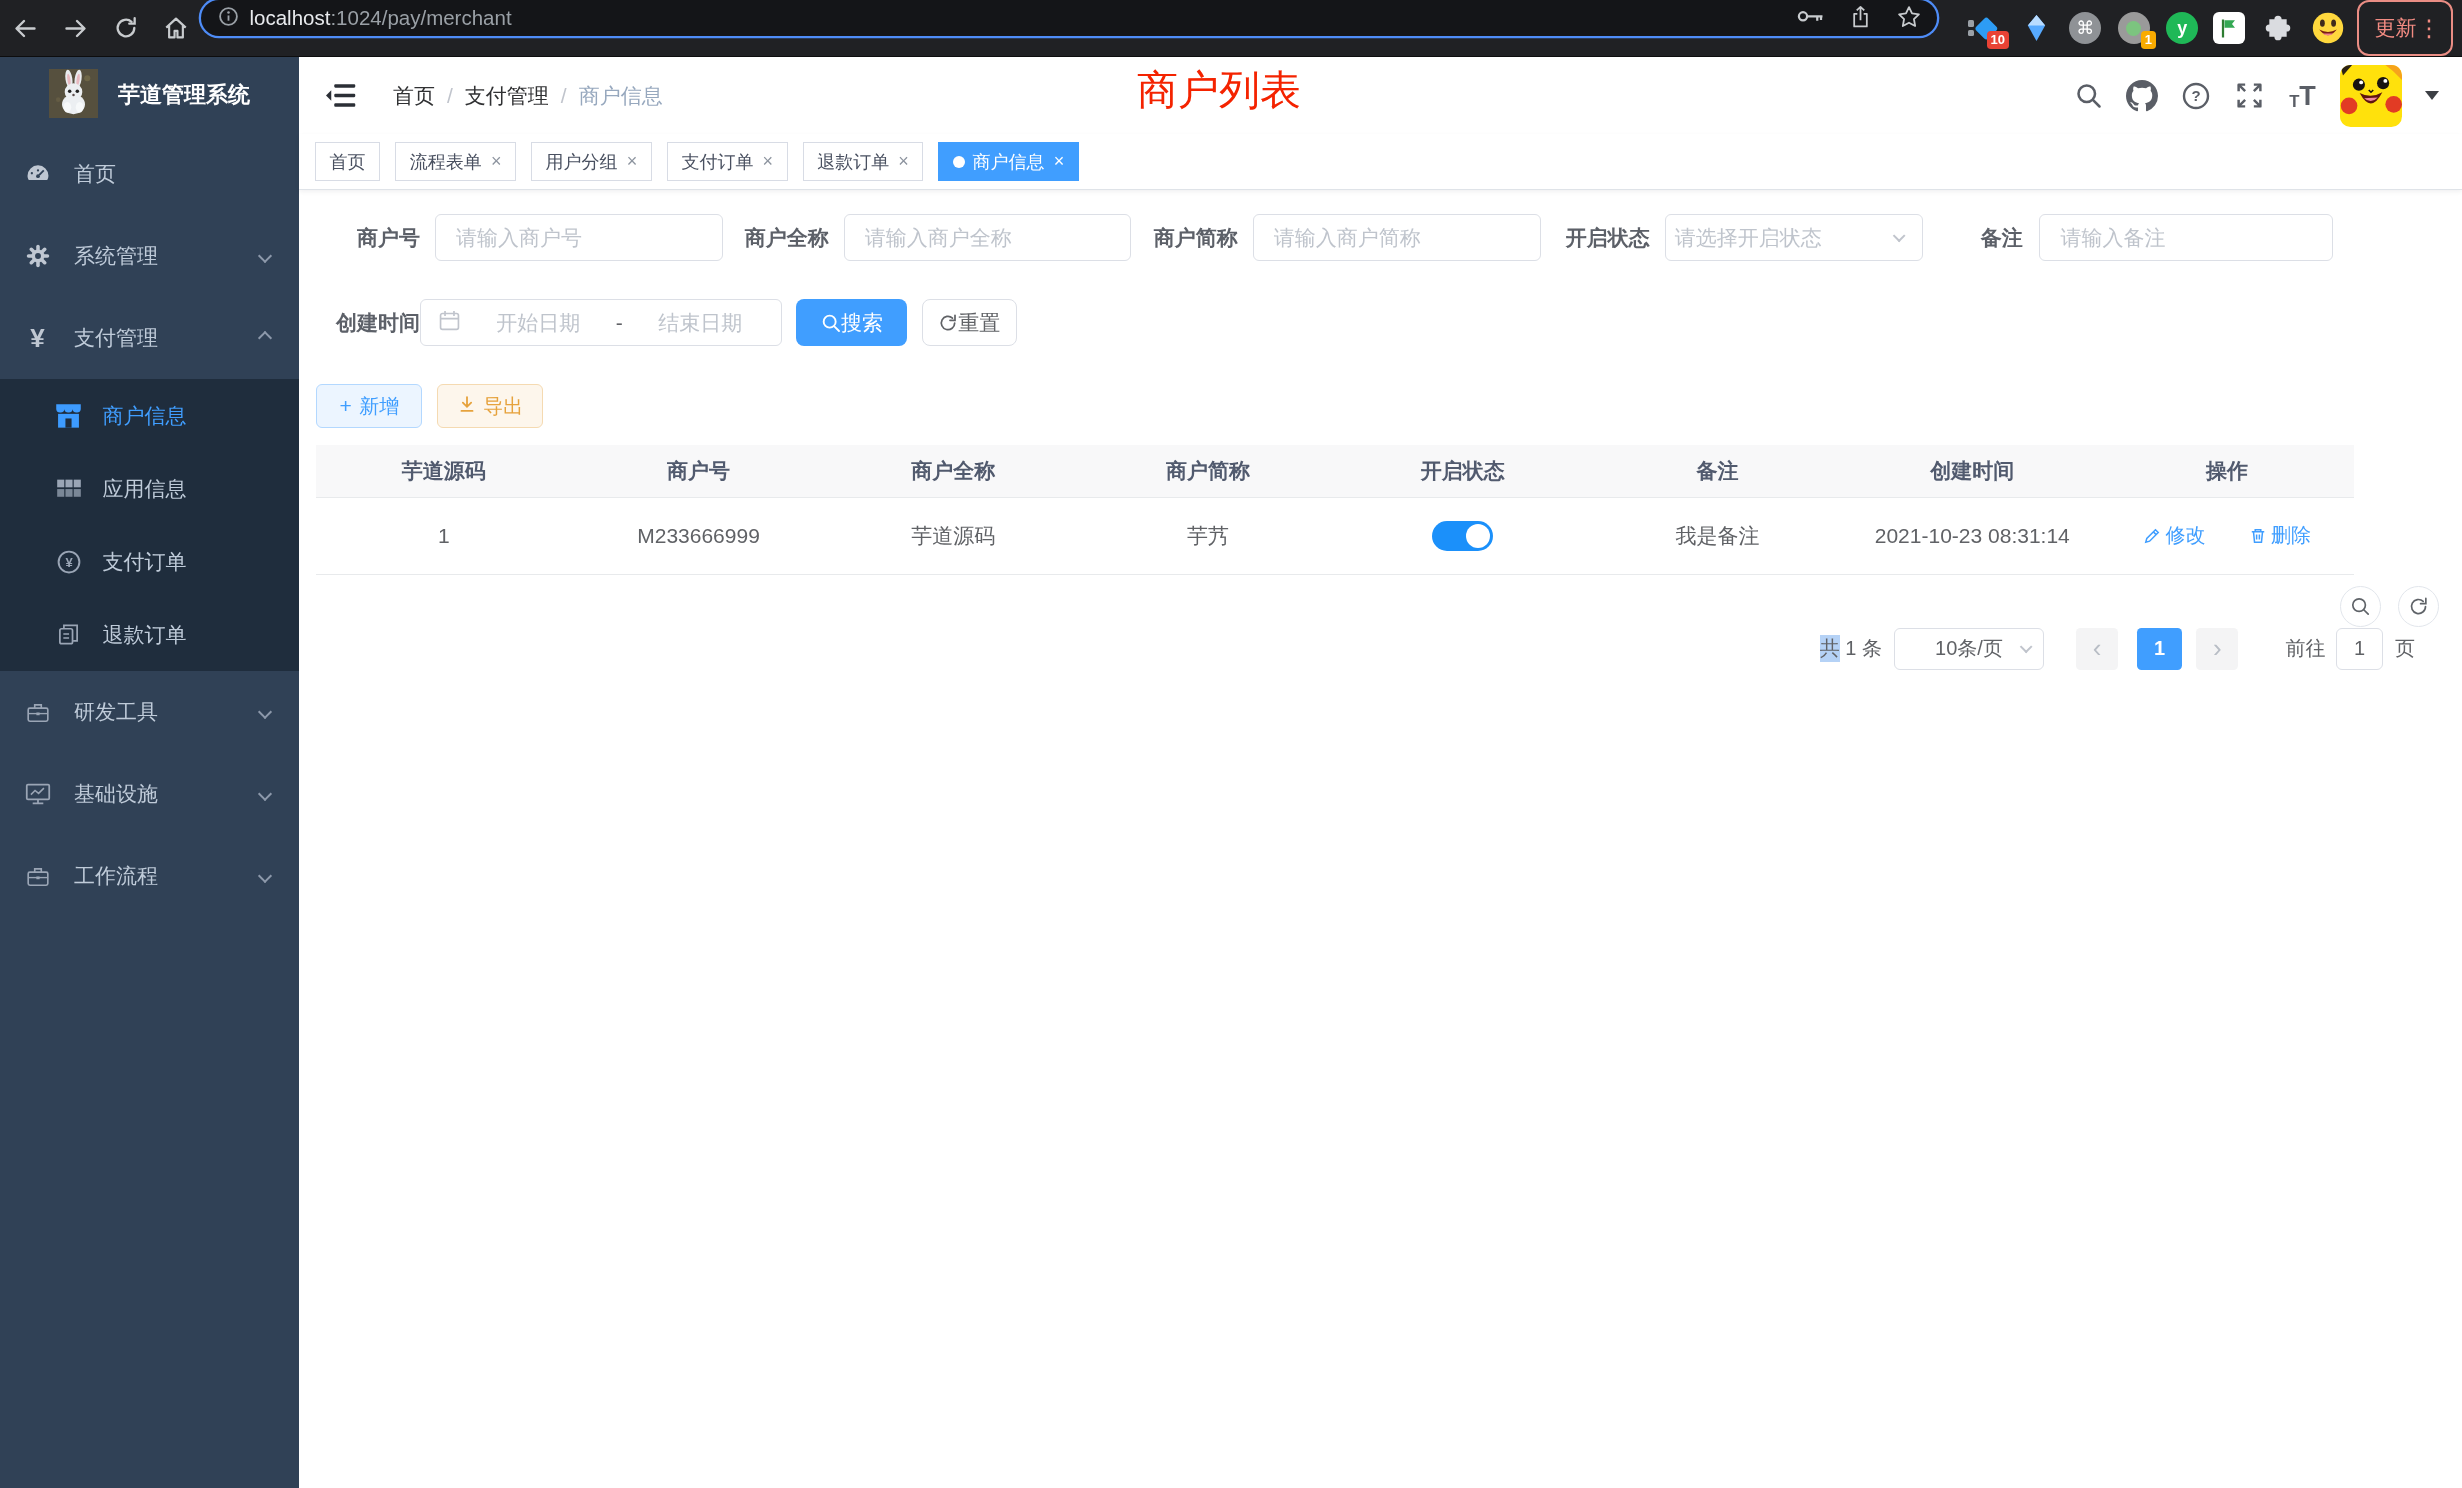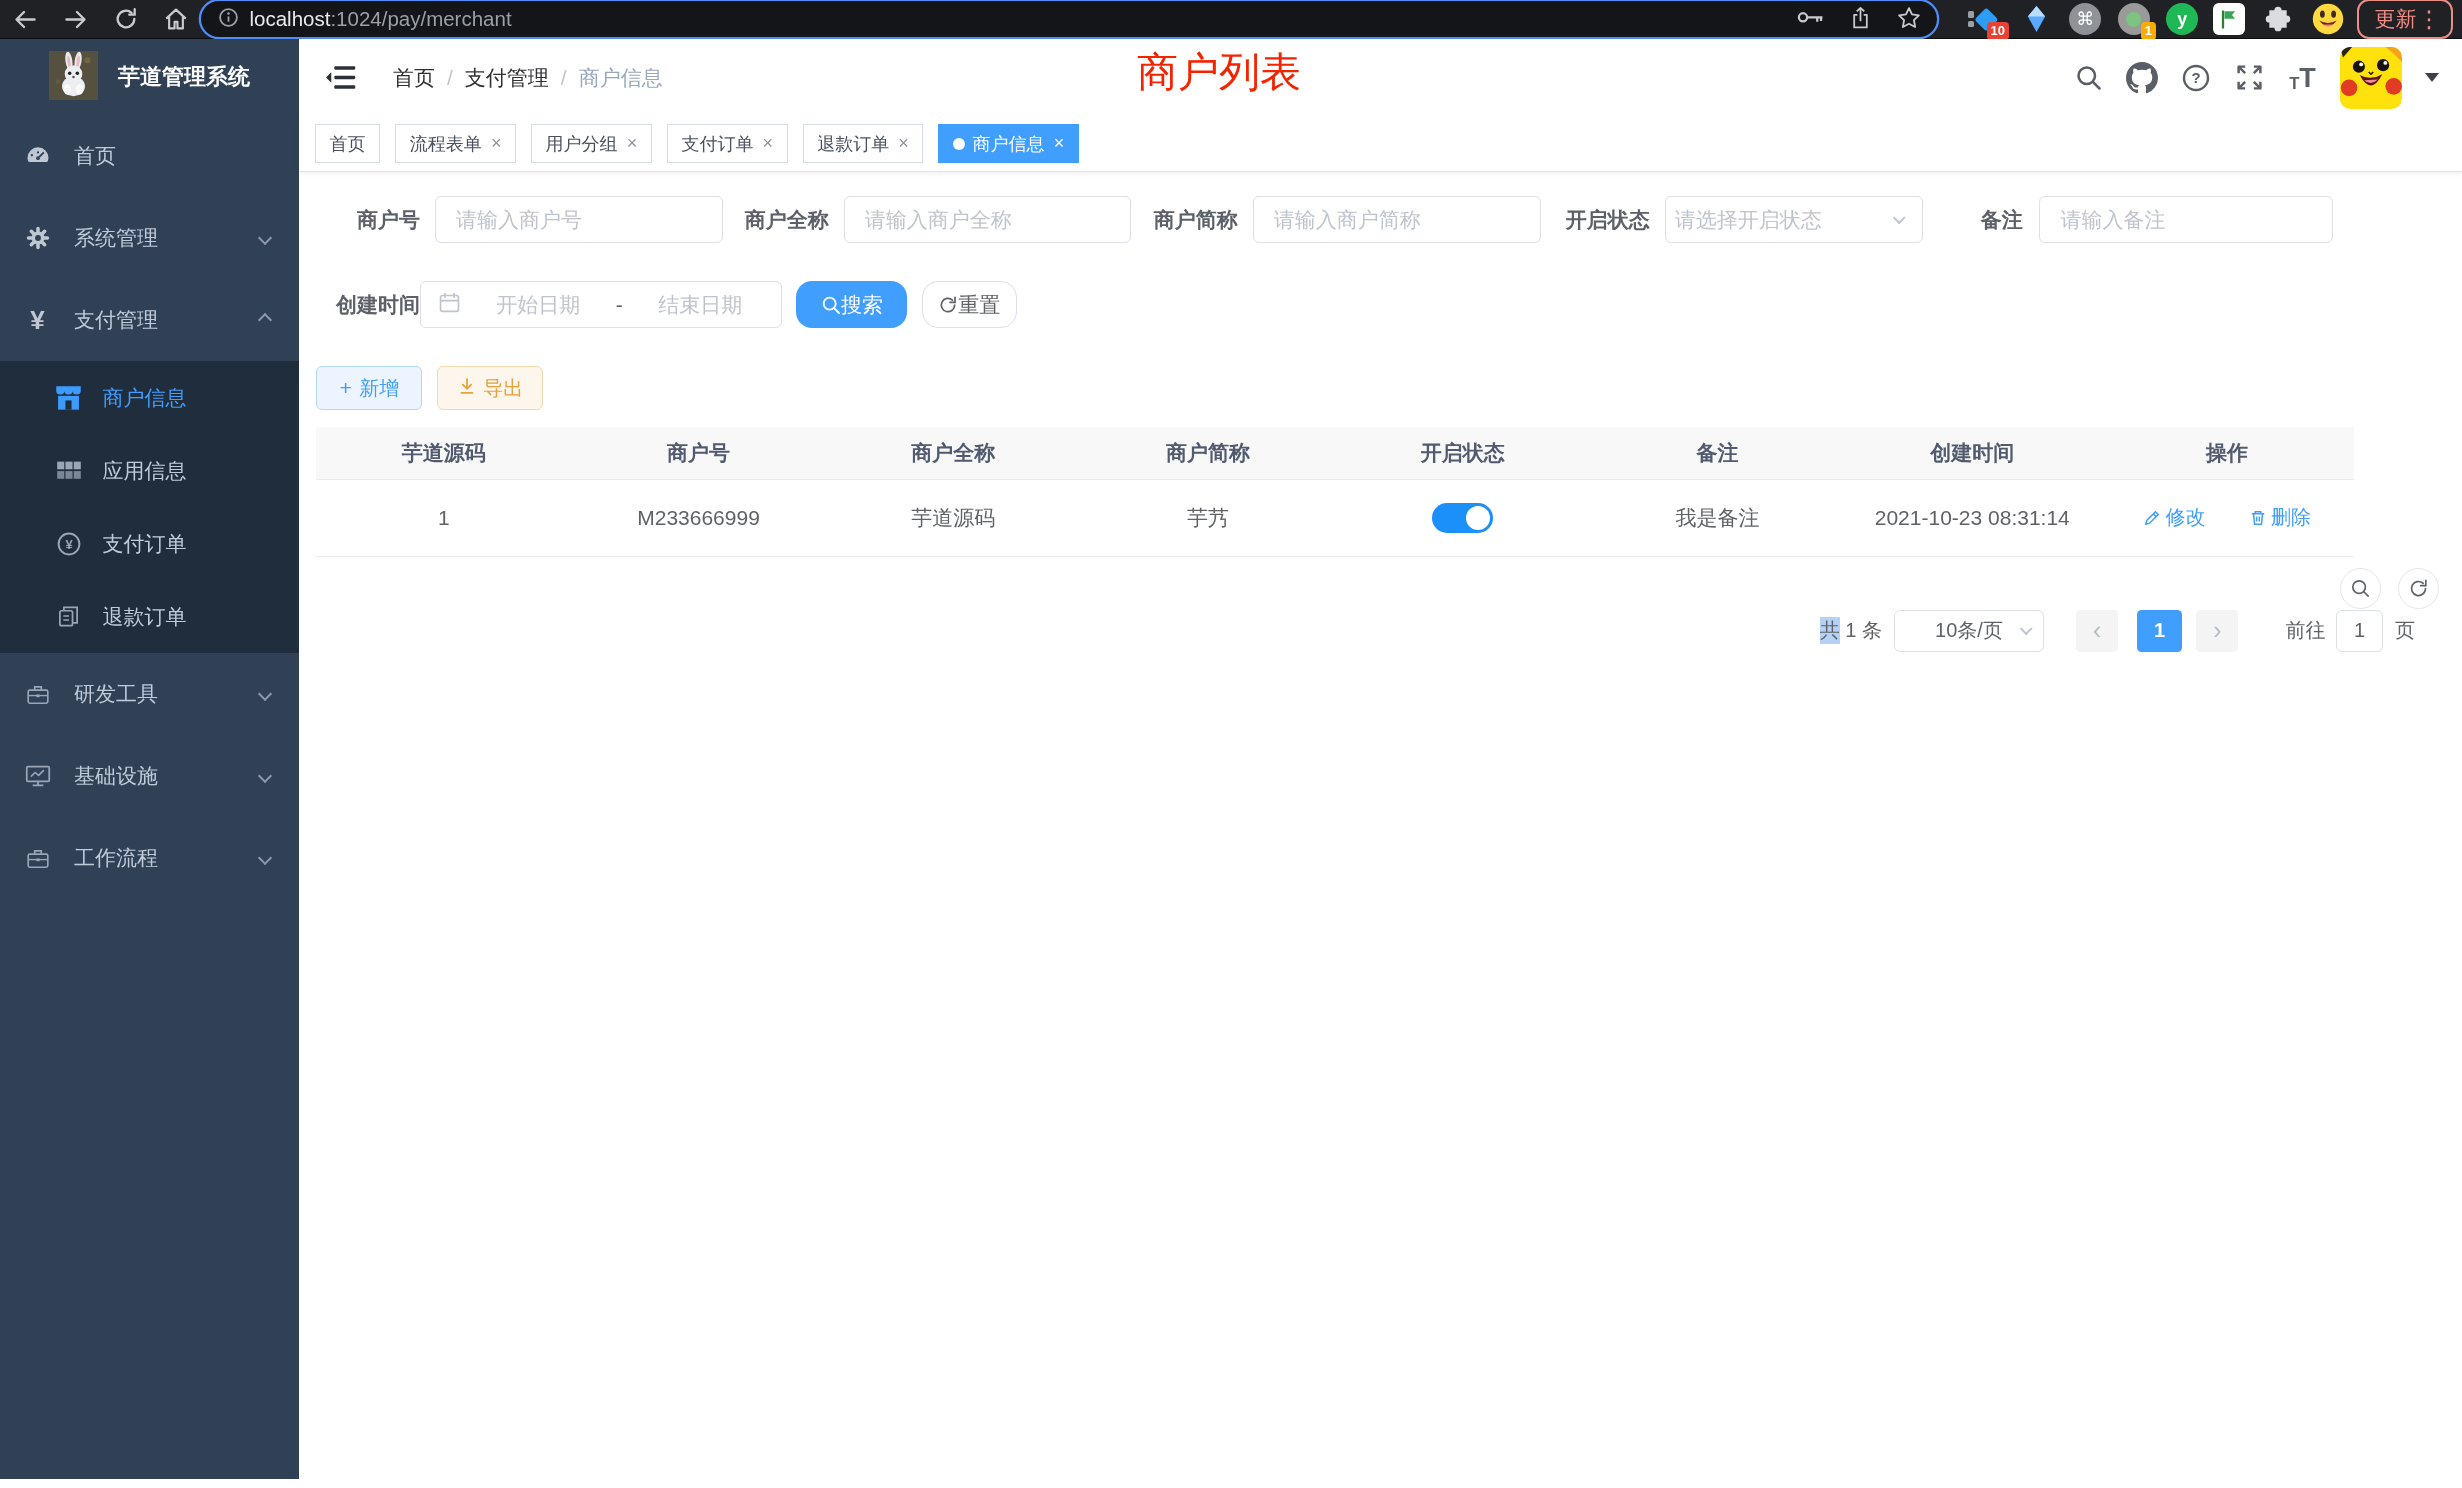--- a/index.html
+++ b/index.html
@@ -1,20 +1,20 @@
 <!DOCTYPE html>
 <html style="font-size:12px"><head>
 <meta charset="utf-8">
 <style>
   * { margin:0; padding:0; box-sizing:border-box; }
   html,body { width:2462px; height:1489px; overflow:hidden; background:#fff;
               font-family:"Liberation Sans", sans-serif; }
 
   
-  .bbar { height:39px; background:#202124; display:flex; align-items:center;
+  .bbar { height:57px; background:#202124; display:flex; 
           border-bottom:1.5px solid #0d0d0e; }
   .bnav { display:flex; align-items:center; margin-left:10.6px; gap:20px; }
   .bicon { width:30px; height:30px; display:flex; align-items:center; justify-content:center; }
   .urlpill { width:1736px; height:36px; margin-left:10.6px; border-radius:20px;
              background:#141518; box-shadow:0 0 0 2.3px #4e8cf7; display:flex;
              align-items:center; padding:0 16.7px; }
   .urltxt { font-size:20.5px; margin-left:10.6px; }
   .urlhost { color:#e8eaed; } .urlrest { color:#9aa0a6; }
   .pillright { margin-left:auto; display:flex; align-items:center; gap:26px; }
   .exts { display:flex; align-items:center; gap:15px; margin-left:32px; }
@@ -82,21 +82,21 @@
   
   .content { padding-top:24px; position:relative; flex:1; }
   .frow { display:flex; align-items:center; height:47px; margin-bottom:38px; }
   .flabel { width:121px; text-align:right; font-size:21px; font-weight:bold; color:#5c6068; flex-shrink:0; }
   .fctl { height:47px; border:1.5px solid #dcdfe6; border-radius:6px; background:#fff;
           display:flex; align-items:center; font-size:21px; color:#bfc4cc; flex-shrink:0; }
   input.fctl { padding:0 20px; outline:none; width:100%; color:#606266; }
   input::placeholder { color:#bfc4cc; }
   .selcaret { width:9px; height:9px; border-right:2px solid #c0c4cc; border-bottom:2px solid #c0c4cc;
               transform:rotate(45deg) translateY(-2.3px); margin-left:auto; margin-right:20px; }
-  .btn { height:47px; border-radius:16px; display:flex; align-items:center; justify-content:center;
+  .btn { height:47px; border-radius:8px; display:flex; align-items:center; justify-content:center;
          font-size:21px; gap:0; cursor:pointer; border:1.5px solid transparent; }
   .btn-search { background:#409eff; color:#fff; width:111px; }
   .btn-reset { background:#fff; color:#606266; border-color:#dcdfe6; width:95px; }
   .btn-sm { height:44px; border-radius:6px; font-size:20px; width:106px; display:flex;
             align-items:center; justify-content:center; gap:7.6px; cursor:pointer; }
   .btn-add { background:#ecf5ff; border:1.5px solid #b3d8ff; color:#409eff; }
   .btn-export { background:#fdf6ec; border:1.5px solid #f5dab1; color:#e6a23c; }
   .circbtns { position:absolute; right:23px; top:396px; display:flex; gap:16.7px; }
   .circ { width:41px; height:41px; border:1.5px solid #e2e6ec; border-radius:50%; background:#fff;
           display:flex; align-items:center; justify-content:center; cursor:pointer; }

